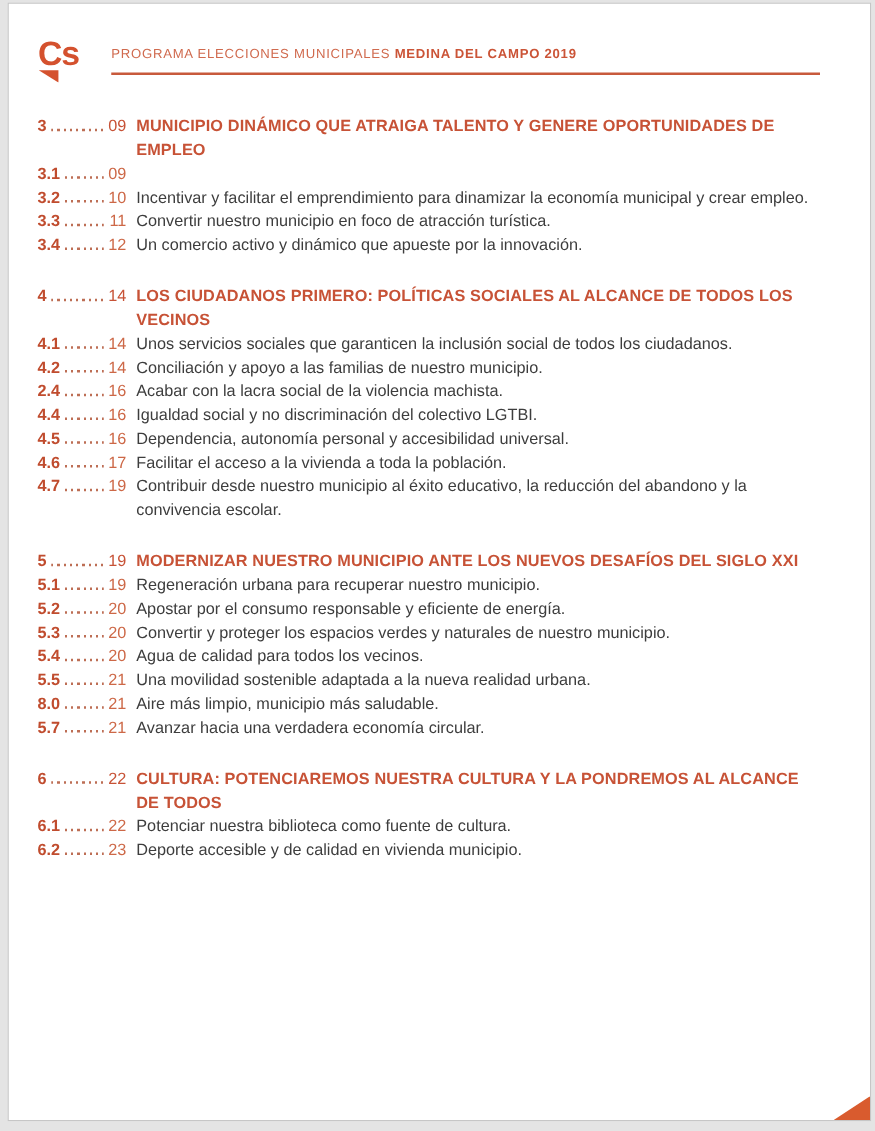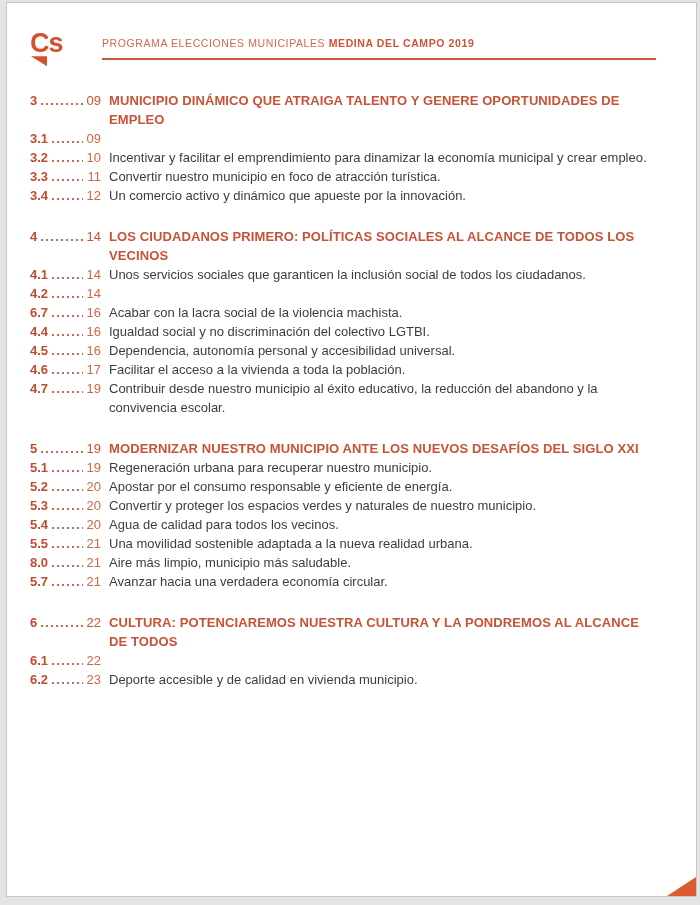--- a/index.html
+++ b/index.html
@@ -23,29 +23,30 @@
   }
 
   
   .header { display: flex; align-items: flex-start; }
   .logo { width: 33px; flex: none; margin-top: 1px; }
   .logo-text {
     display: block;
     font-size: 27px; font-weight: bold;
     color: #d4512e; line-height: 0.82;
     letter-spacing: -1px;
+    text-align: right;
   }
   .logo-triangle {
     display: block;
     width: 16px; height: 10px;
     margin: 2px 0 0 1px;
     background: #d4512e;
     clip-path: polygon(0 0, 100% 0, 100% 100%);
   }
-  .header-right { flex: 1; margin-left: 39px; padding-top: 6px; }
+  .header-right { flex: 1; margin-left: 26px; padding-top: 6px; }
   .header-title {
     font-size: 10.5px; letter-spacing: 0.6px;
     color: #d06a4e; white-space: nowrap;
   }
   .header-title .bold { font-weight: bold; color: #cb5437; }
   .header-rule { height: 2px; background: #c85a3c; margin-top: 9px; }
 
   
   .toc { margin-top: 25px; }
   .section { margin-top: 22px; }
@@ -161,24 +162,25 @@
       <span class="pagenum">14</span>
     </span>
     <span class="entry-text">Unos servicios sociales que garanticen la inclusión social de todos los ciudadanos.</span>
   </div>
           <div class="row">
     <span class="left">
       <span class="num">4.2</span>
       <span class="leader"></span>
       <span class="pagenum">14</span>
     </span>
-  </div>
-          <div class="row">
-    <span class="left">
-      <span class="num">6.7</span>
+    <span class="entry-text">Conciliación y apoyo a las familias de nuestro municipio.</span>
+  </div>
+          <div class="row">
+    <span class="left">
+      <span class="num">2.4</span>
       <span class="leader"></span>
       <span class="pagenum">16</span>
     </span>
     <span class="entry-text">Acabar con la lacra social de la violencia machista.</span>
   </div>
           <div class="row">
     <span class="left">
       <span class="num">4.4</span>
       <span class="leader"></span>
       <span class="pagenum">16</span>
@@ -284,20 +286,21 @@
       <span class="pagenum">22</span>
     </span>
     <span class="entry-text">CULTURA: POTENCIAREMOS NUESTRA CULTURA Y LA PONDREMOS AL ALCANCE DE TODOS</span>
   </div>
           <div class="row">
     <span class="left">
       <span class="num">6.1</span>
       <span class="leader"></span>
       <span class="pagenum">22</span>
     </span>
+    <span class="entry-text">Potenciar nuestra biblioteca como fuente de cultura.</span>
   </div>
           <div class="row">
     <span class="left">
       <span class="num">6.2</span>
       <span class="leader"></span>
       <span class="pagenum">23</span>
     </span>
     <span class="entry-text">Deporte accesible y de calidad en vivienda municipio.</span>
   </div>
         </div>

